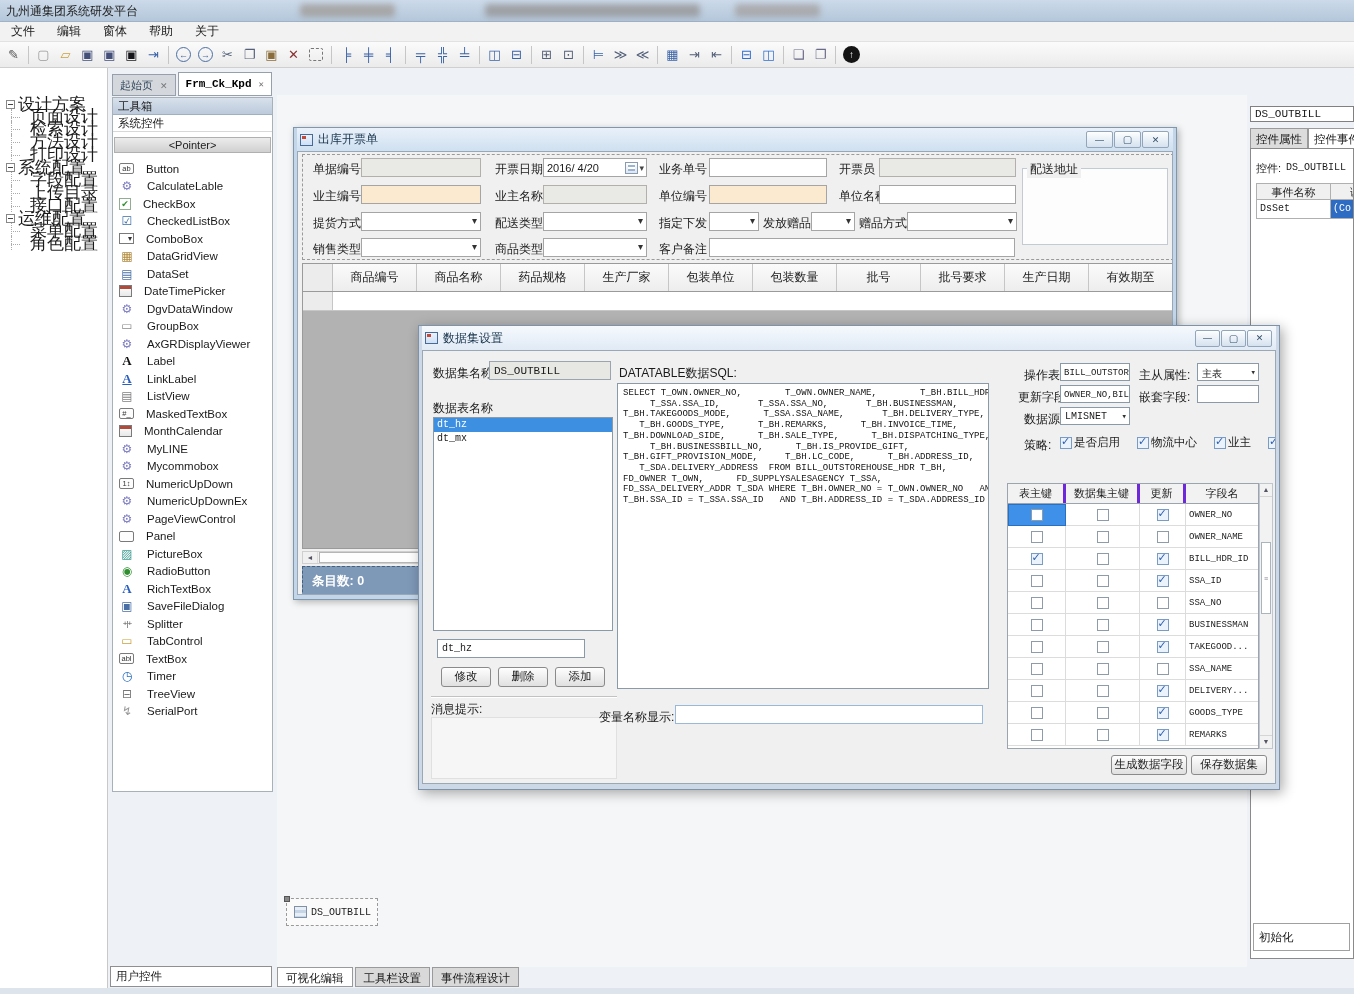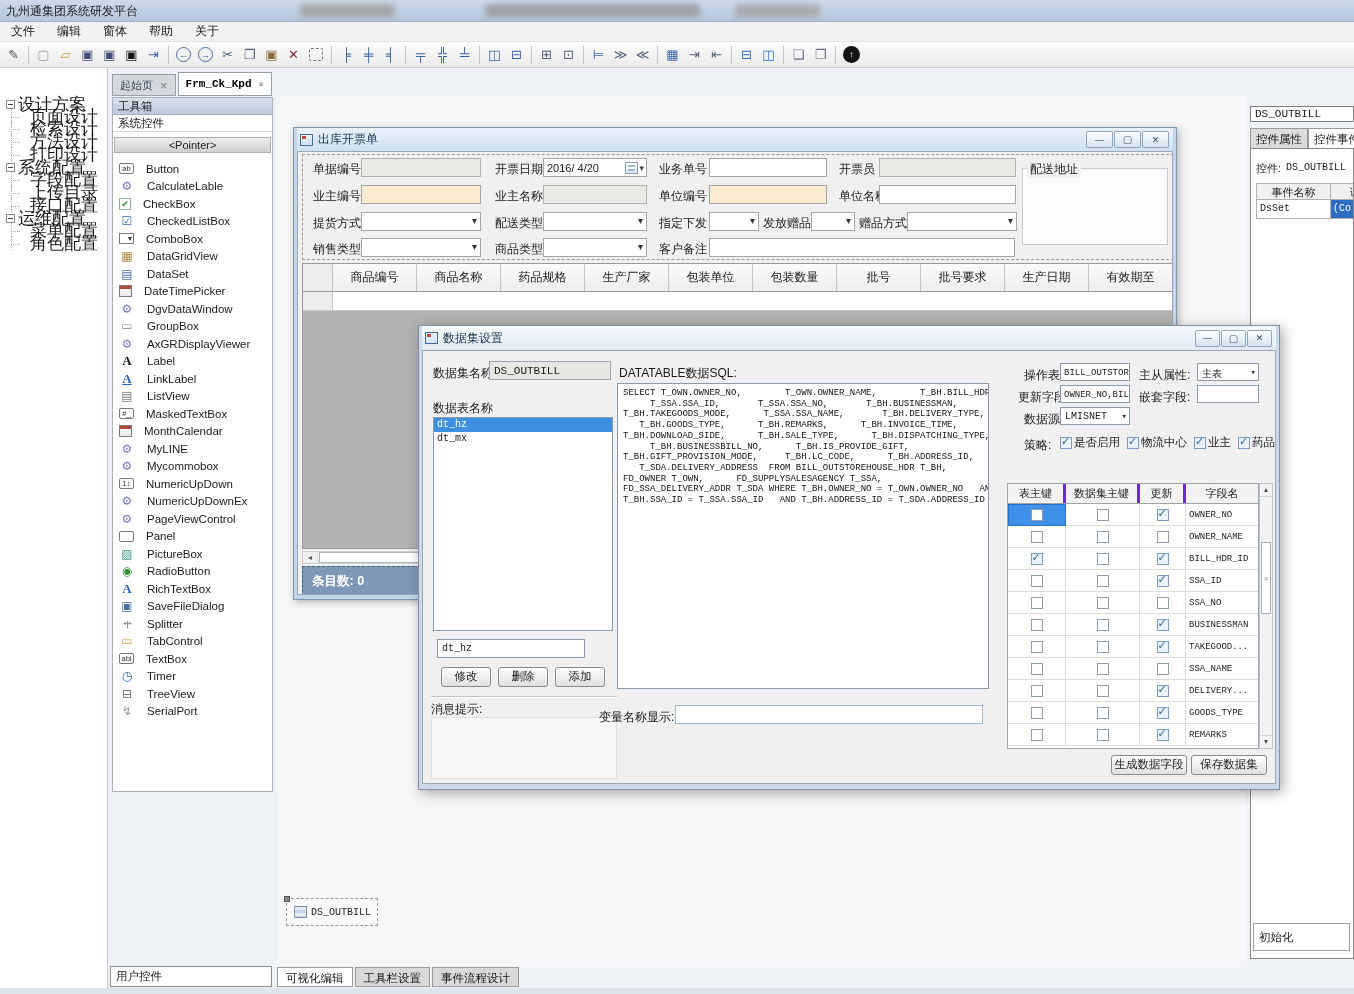--- a/index.html
+++ b/index.html
@@ -142,21 +142,21 @@
   .msgarea{position:absolute;left:8px;top:366px;width:186px;height:62px;background:#f6f6f6;border:1px solid #e0e0e0}
   .sqlbox{position:absolute;left:194px;top:32px;width:372px;height:306px;background:#fff;
           border:1px solid #8a9aa8;padding:4px 5px;overflow:hidden}
   .sqlbox pre{font:9px/10.7px "Liberation Mono","DejaVu Sans Mono",monospace;color:#111;white-space:pre}
   .varbox{position:absolute;left:252px;top:354px;width:308px;height:19px;background:#fff;border:1px solid #9ab8d8}
   .dinp{position:absolute;height:18px;background:#fff;border:1px solid #8a9aa8;
         font:9px "Liberation Mono","DejaVu Sans Mono",monospace;padding:4px 2px 0 3px;overflow:hidden;white-space:nowrap}
   .dcombo{position:absolute;height:18px;background:#fff;border:1px solid #8a9aa8;
         font:10px "Liberation Mono","DejaVu Sans Mono",monospace;padding:3px 14px 0 4px;white-space:nowrap;overflow:hidden}
   .dcombo::after{content:"▾";position:absolute;right:2px;top:3px;font-size:9px;color:#333}
-  .policy-row{position:absolute;left:637px;top:84px;display:flex;gap:7px;align-items:center}
+  .policy-row{position:absolute;left:637px;top:84px;display:flex;gap:17px;align-items:center}
   .policy{display:flex;align-items:center;gap:2px;font-size:11.5px;white-space:nowrap}
   .cb{width:12px;height:12px;border:1px solid #8e9bab;background:#fff;position:relative;flex:none}
   .cb.checked{background:#eaf2fc;border-color:#7a9cc4}
   .cb.checked::after{content:"✓";position:absolute;left:0;top:-2.5px;font-size:11px;font-weight:bold;color:#2c5fb0}
   .ftable{position:absolute;left:584px;top:132px;width:252px;height:266px;background:#fff;border:1px solid #9aa5b0}
   .fthead{display:flex;height:20px;background:#f2f2f2;border-bottom:1px solid #9aa5b0}
   .fth{border-right:3px solid #6d28d9;display:flex;align-items:center;justify-content:center;font-size:11px}
   .ftr{display:flex;height:22px}
   .ftc{border-right:1px solid #dcdcdc;border-bottom:1px solid #dcdcdc;display:flex;align-items:center;justify-content:center}
   .c0{width:58px}.c1{width:74px}.c2{width:46px}.c3{width:72px;border-right:none}

